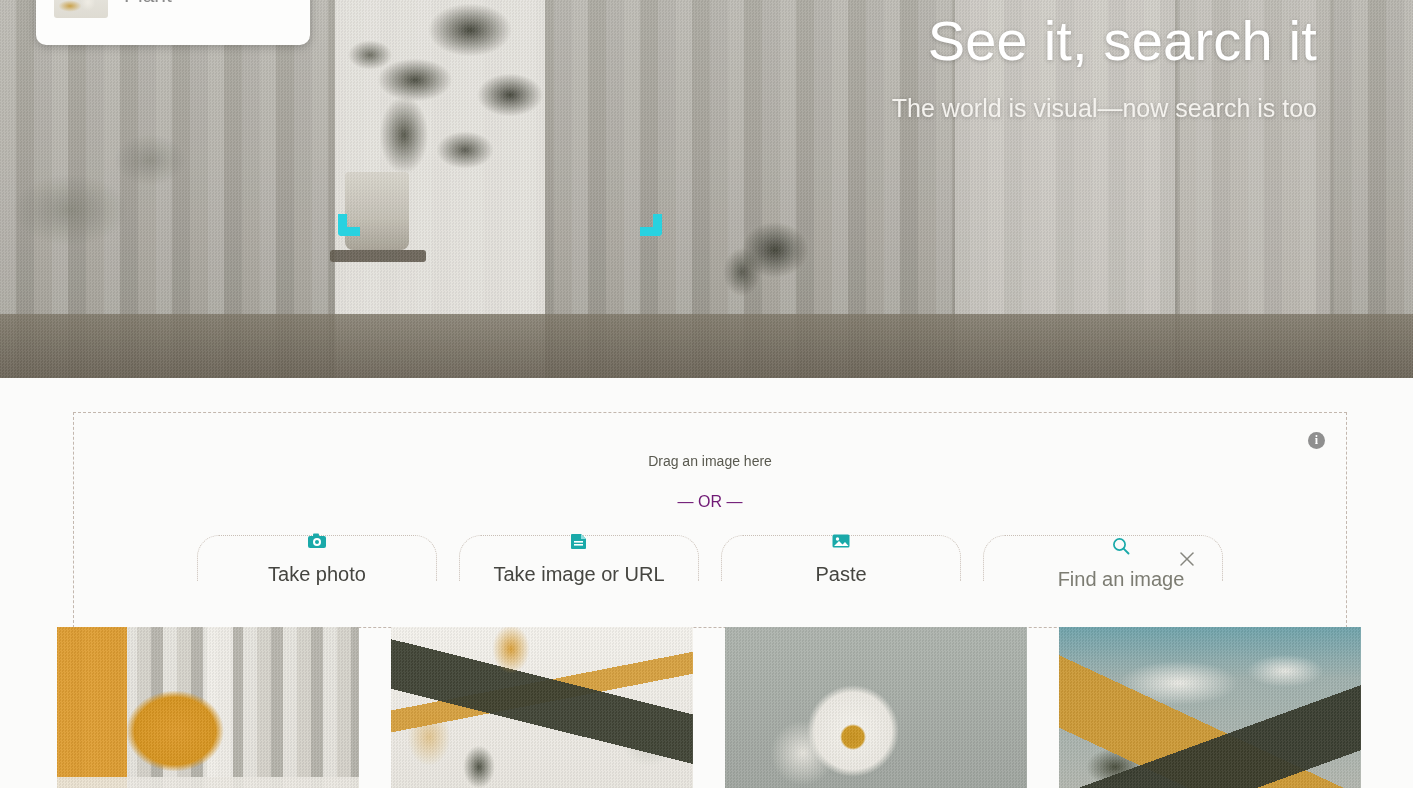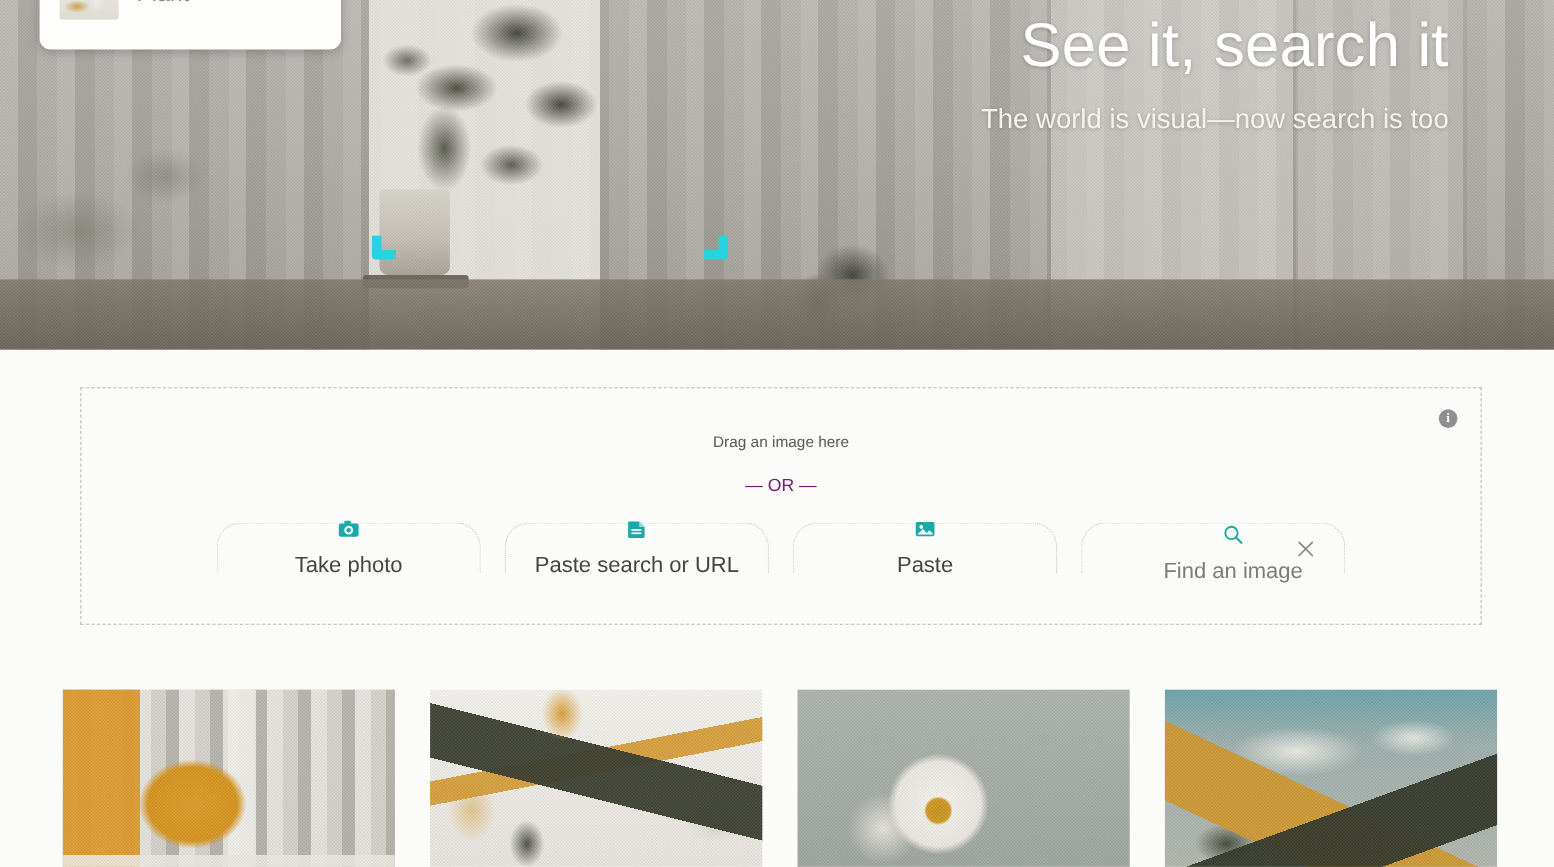--- a/index.html
+++ b/index.html
@@ -7,21 +7,21 @@
     width: 1413px; height: 788px;
     overflow: hidden;
     background: #fbfbfa;
     font-family: "Liberation Sans", sans-serif;
   }
 
   
   .hero {
     position: relative;
     width: 1413px;
-    height: 318px;
+    height: 378px;
     overflow: hidden;
     background: #8e897d;
   }
   .hero-photo {
     position: absolute;
     inset: 0;
     background:
       
       radial-gradient(ellipse 60px 38px at 470px 30px, rgba(58,60,44,.92) 0%, rgba(58,60,44,0) 70%),
       radial-gradient(ellipse 52px 30px at 415px 80px, rgba(62,64,47,.9) 0%, rgba(62,64,47,0) 72%),
@@ -335,21 +335,21 @@
 
       <div class="action-btn">
         <span class="ic">
           <svg viewBox="0 0 20 20" width="20" height="20">
             <path d="M3 3h9l5 5v9a1 1 0 0 1-1 1H3a1 1 0 0 1-1-1V4a1 1 0 0 1 1-1z" fill="#1aa9a9"></path>
             <path d="M12 3l5 5h-5z" fill="#8fdede"></path>
             <rect x="5" y="10" width="9" height="1.6" fill="#ffffff"></rect>
             <rect x="5" y="13" width="9" height="1.6" fill="#ffffff"></rect>
           </svg>
         </span>
-        <span>Paste search or URL</span>
+        <span>Take image or URL</span>
       </div>
 
       <div class="action-btn">
         <span class="ic">
           <svg viewBox="0 0 20 20" width="20" height="20">
             <rect x="1.5" y="3.5" width="17" height="13" rx="1.5" fill="#1aa9a9"></rect>
             <circle cx="6.5" cy="8" r="1.7" fill="#ffffff"></circle>
             <path d="M3 15l5-5 3.5 3.5L14 11l3.5 4z" fill="#ffffff"></path>
           </svg>
         </span>

